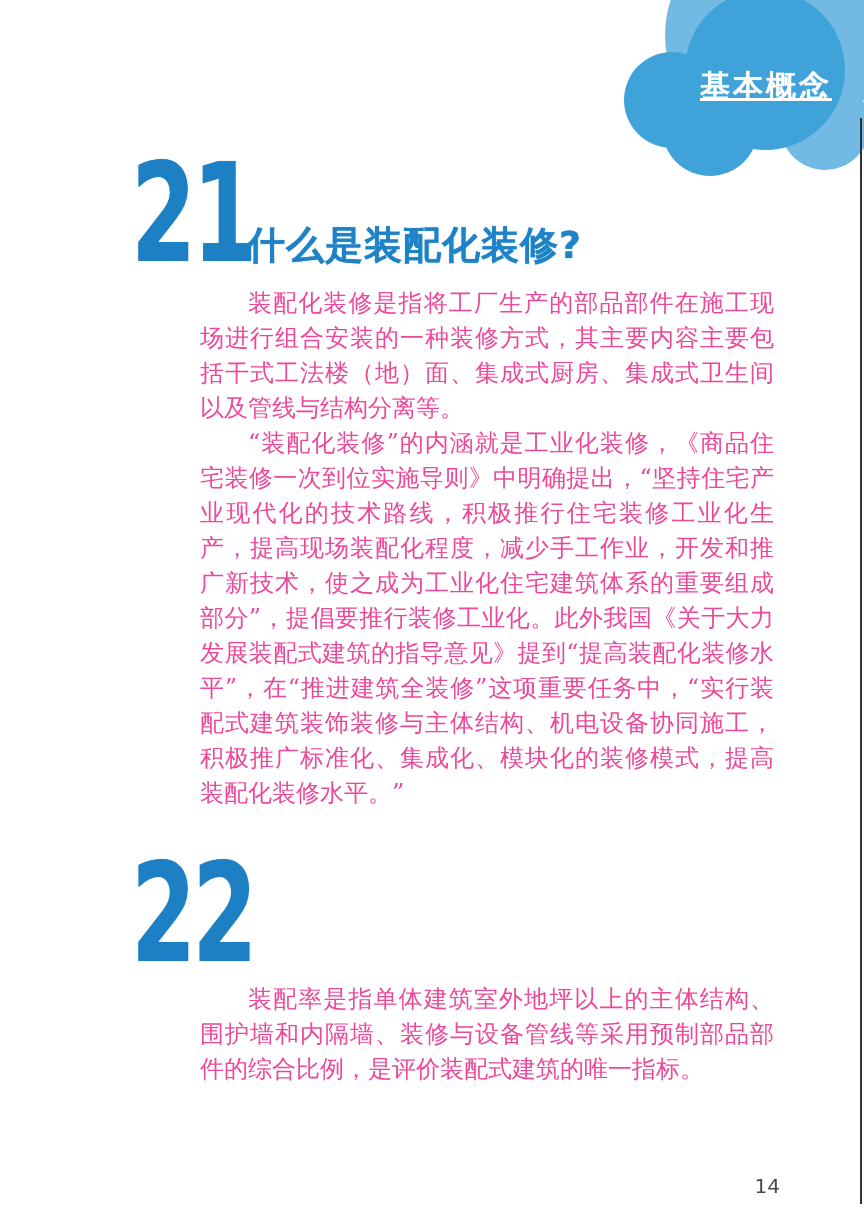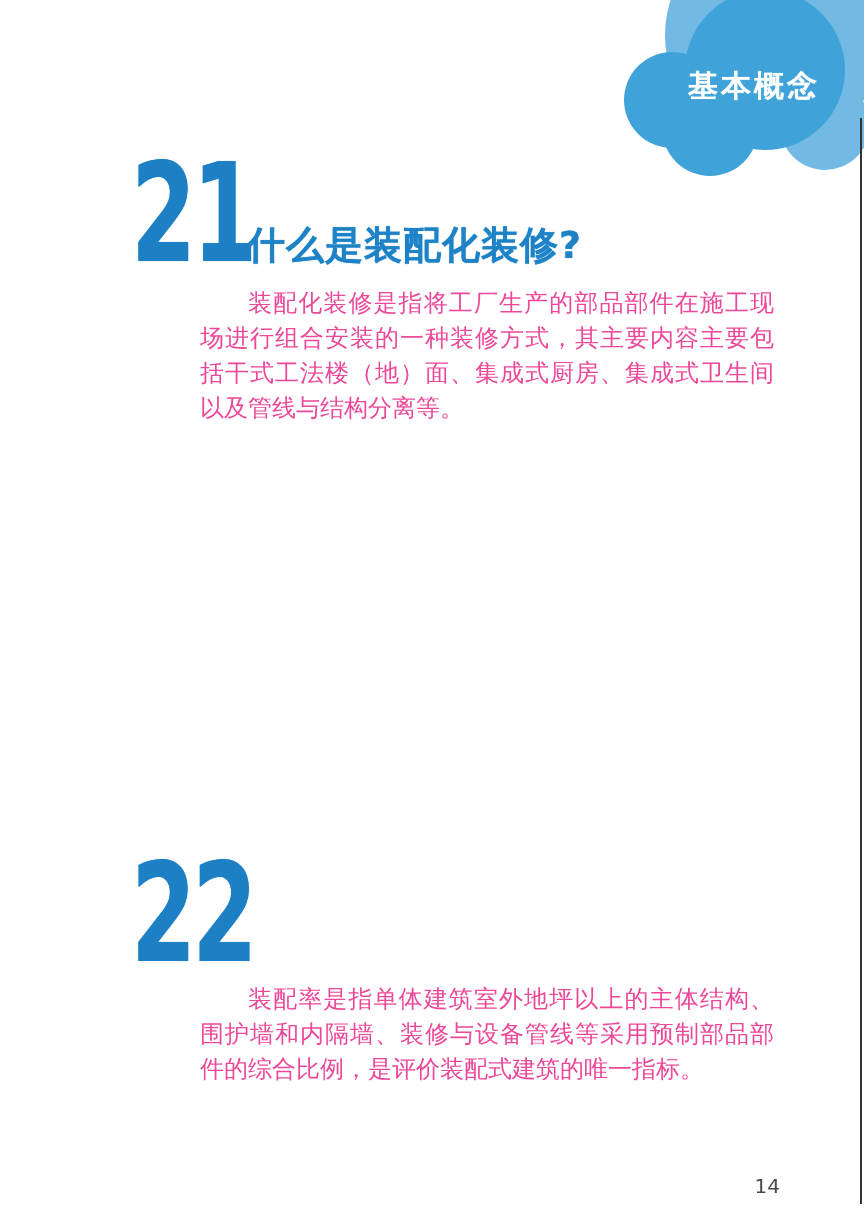--- a/index.html
+++ b/index.html
@@ -16,23 +16,24 @@
   .c-light { background:#72b9e4; }
   .c-main  { background:#3fa3da; }
   .c1 { left:665px; top:-75px; width:220px; height:220px; }
   .c2 { left:780px; top:80px;  width:90px;  height:90px; }
   .c3 { left:624px; top:52px;  width:96px;  height:96px; }
   .c4 { left:685px; top:-10px; width:160px; height:160px; }
   .c5 { left:662px; top:80px;  width:96px;  height:96px; }
 
   .badge-label {
     position:absolute; left:676px; top:66px; width:156px;
-    text-align:center;
+    text-align:right;
     color:#ffffff; font-weight:bold; font-size:30px; letter-spacing:3px;
     text-shadow:0 0 1px rgba(255,255,255,.6);
+    text-decoration:underline;
   }
 
   .big-num {
     position:absolute;
     color:#1d7fc4;
     font-weight:bold;
     font-size:138px;
     line-height:112px;
     letter-spacing:-6px;
     transform:scaleX(0.68);
@@ -92,20 +93,21 @@
     <div class="circle c-main c3"></div>
     <div class="circle c-main c4"></div>
     <div class="circle c-main c5"></div>
     <div class="badge-label">基本概念</div>
   </div>
 
   <div class="big-num num21">21</div>
   <div class="sec-title title21">什么是装配化装修?</div>
   <div class="body-block body21">
     <p>装配化装修是指将工厂生产的部品部件在施工现场进行组合安装的一种装修方式，其主要内容主要包括干式工法楼（地）面、集成式厨房、集成式卫生间以及管线与结构分离等。</p>
+    <p>“装配化装修”的内涵就是工业化装修，《商品住宅装修一次到位实施导则》中明确提出，“坚持住宅产业现代化的技术路线，积极推行住宅装修工业化生产，提高现场装配化程度，减少手工作业，开发和推广新技术，使之成为工业化住宅建筑体系的重要组成部分”，提倡要推行装修工业化。此外我国《关于大力发展装配式建筑的指导意见》提到“提高装配化装修水平”，在“推进建筑全装修”这项重要任务中，“实行装配式建筑装饰装修与主体结构、机电设备协同施工，积极推广标准化、集成化、模块化的装修模式，提高装配化装修水平。”</p>
   </div>
 
   <div class="big-num num22">22</div>
   <div class="body-block body22">
     <p>装配率是指单体建筑室外地坪以上的主体结构、围护墙和内隔墙、装修与设备管线等采用预制部品部件的综合比例，是评价装配式建筑的唯一指标。</p>
   </div>
 
   <div class="page-number">14</div>
 
   <div class="edge-line"></div>

